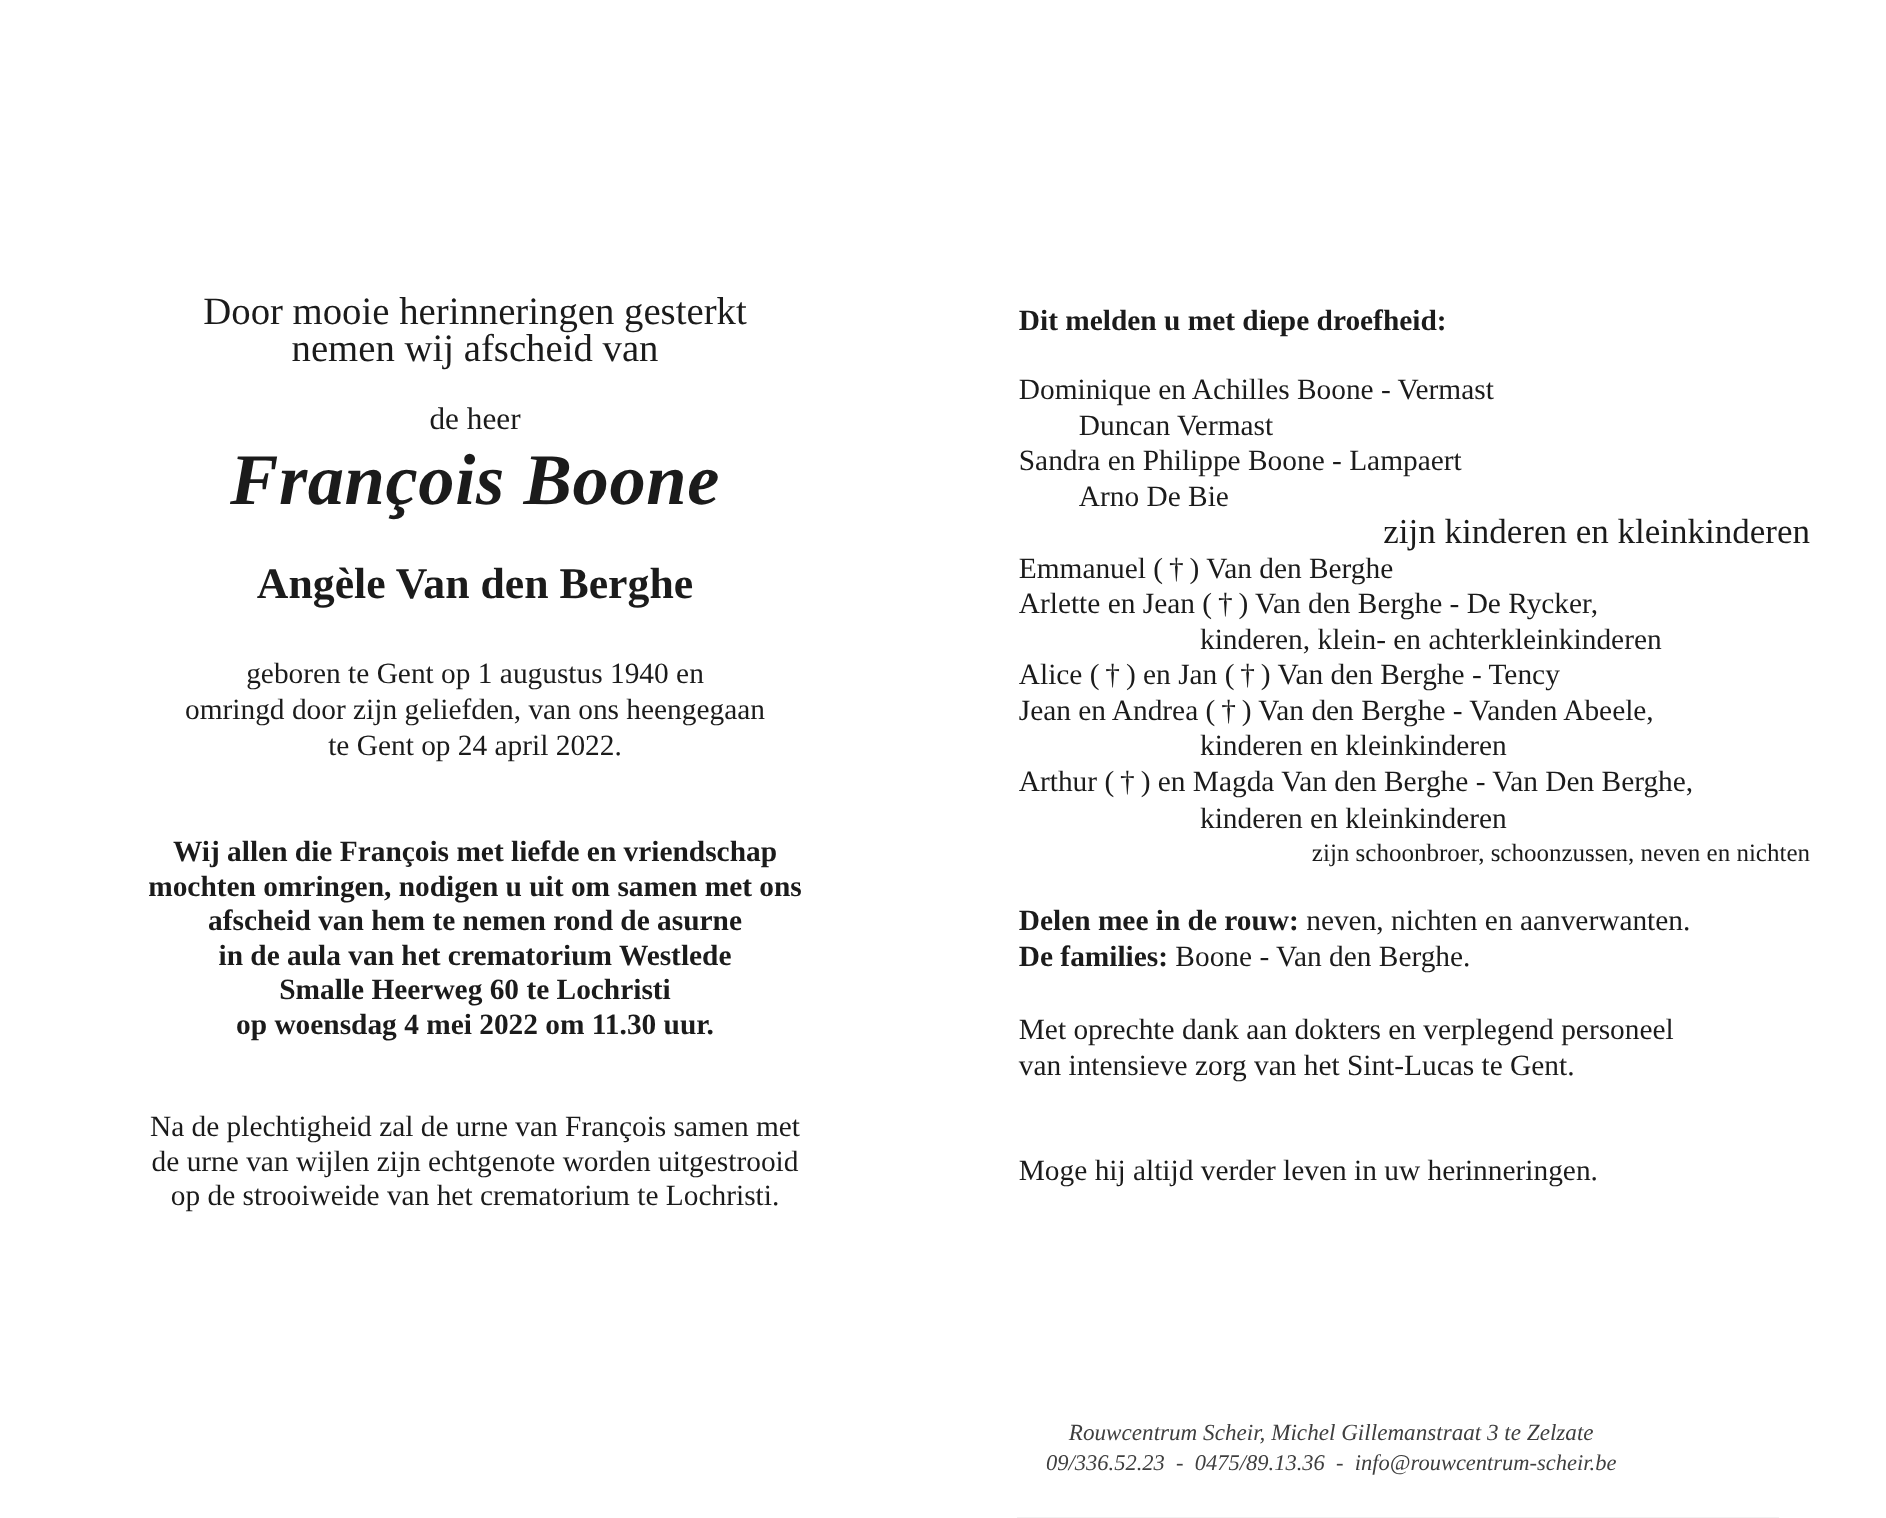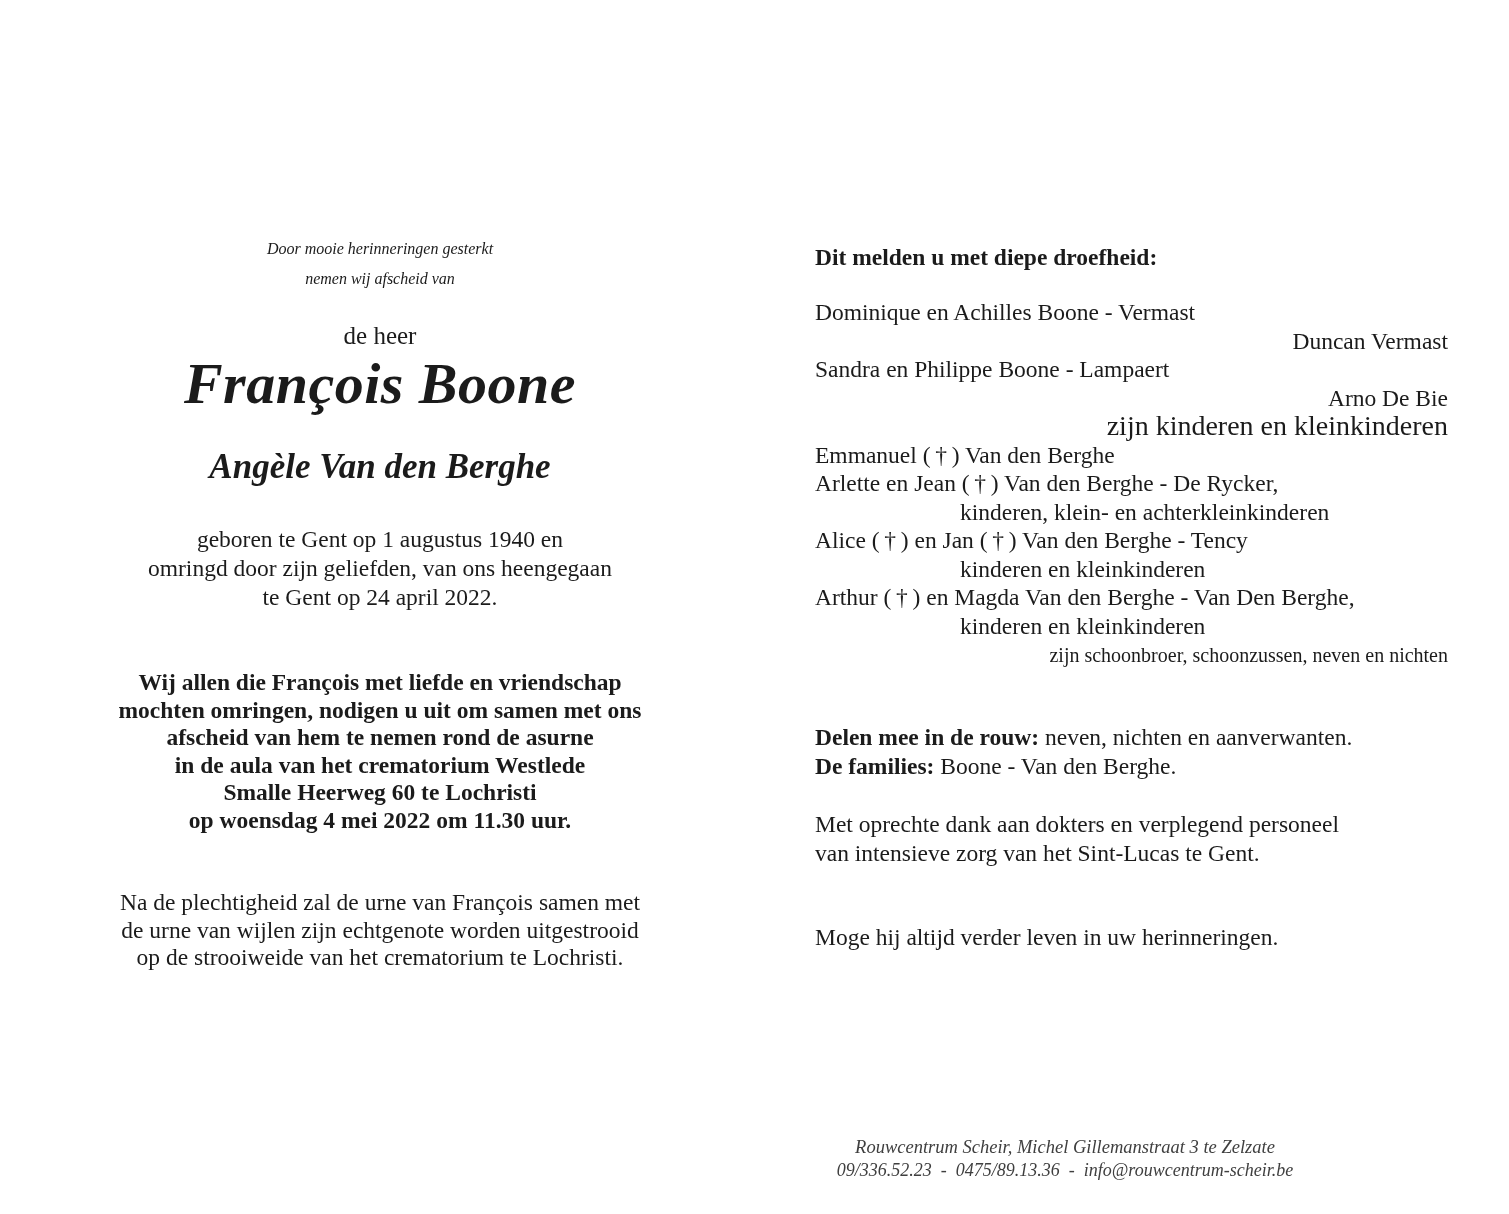--- a/index.html
+++ b/index.html
@@ -13,35 +13,35 @@
     height: 1214px;
     background: #ffffff;
     font-family: "Liberation Serif", "DejaVu Serif", serif;
     color: #1b1b1b;
     overflow: hidden;
   }
   .abs { position: absolute; }
 
   
   .lcol { left: 70px; width: 620px; text-align: center; }
-  .intro        { top: 234px; font-size: 16px; line-height: 30px; white-space: pre-line; font-style: italic; }
+  .intro        { top: 234px; font-size: 31px; line-height: 30px; white-space: pre-line; }
   .salutation   { top: 321px; font-size: 25px;   line-height: 30px; }
   .deceased     { top: 352px; font-size: 58px;   line-height: 64px; font-weight: bold; font-style: italic; letter-spacing: 0.5px; }
   .widower      { top: 419px; font-size: 26px;   line-height: 30px; }
-  .spouse       { top: 446px; font-size: 35px;   line-height: 42px; font-weight: bold; font-style: italic; }
+  .spouse       { top: 446px; font-size: 35px;   line-height: 42px; font-weight: bold; }
   .life-dates   { top: 525px; font-size: 23.5px; line-height: 29px; white-space: pre-line; }
   .invitation   { top: 669px; font-size: 23.5px; line-height: 27.5px; font-weight: bold; white-space: pre-line; }
   .urn-note     { top: 889px; font-size: 23.5px; line-height: 27.7px; white-space: pre-line; }
 
   
   .rcol { left: 815px; width: 633px; }
   .announce-hdr { top: 243px; font-size: 23.5px; line-height: 29px; font-weight: bold; }
   .family-list  { top: 298px; font-size: 23.5px; line-height: 28.55px; }
   .fl            { }
-  .fl-indent1    { padding-left: 48px; text-align: right; }
+  .fl-indent1    { padding-left: 48px; }
   .fl-indent2    { padding-left: 145px; }
   .fl-right      { text-align: right; font-size: 28px; }
   .fl-right-small{ text-align: right; font-size: 20px; }
 
   .mourning     { top: 723px; font-size: 23.5px; line-height: 28.6px; }
   .mourning b   { font-weight: bold; }
   .thanks       { top: 810px; font-size: 23.5px; line-height: 28.5px; white-space: pre-line; }
   .remembrance  { top: 923px; font-size: 23.5px; line-height: 29px; }
 
   
@@ -89,20 +89,21 @@
   <div class="abs rcol family-list">
     <div class="fl">Dominique en Achilles Boone - Vermast</div>
     <div class="fl fl-indent1">Duncan Vermast</div>
     <div class="fl">Sandra en Philippe Boone - Lampaert</div>
     <div class="fl fl-indent1">Arno De Bie</div>
     <div class="fl fl-right">zijn kinderen en kleinkinderen</div>
     <div class="fl">Emmanuel ( † ) Van den Berghe</div>
     <div class="fl">Arlette en Jean ( † ) Van den Berghe - De Rycker,</div>
     <div class="fl fl-indent2">kinderen, klein- en achterkleinkinderen</div>
     <div class="fl">Alice ( † ) en Jan ( † ) Van den Berghe - Tency</div>
+    <div class="fl">Jean en Andrea ( † ) Van den Berghe - Vanden Abeele,</div>
     <div class="fl fl-indent2">kinderen en kleinkinderen</div>
     <div class="fl">Arthur ( † ) en Magda Van den Berghe - Van Den Berghe,</div>
     <div class="fl fl-indent2">kinderen en kleinkinderen</div>
     <div class="fl fl-right-small">zijn schoonbroer, schoonzussen, neven en nichten</div>
   </div>
 
   <div class="abs rcol mourning">
     <div>
       <b>Delen mee in de rouw:</b><span> neven, nichten en aanverwanten.</span>
     </div>

